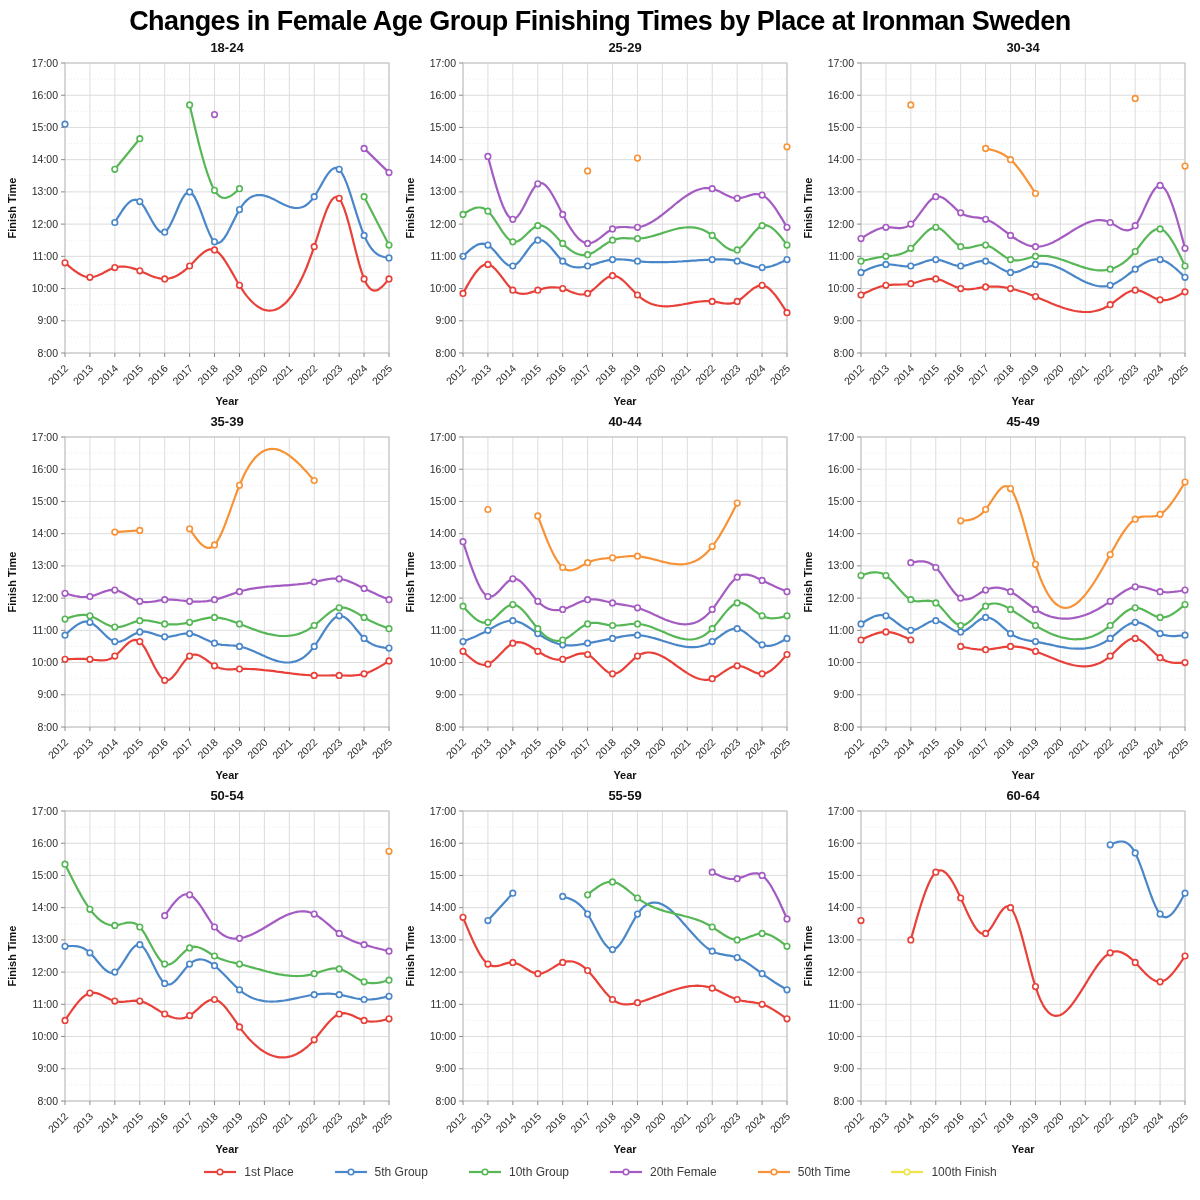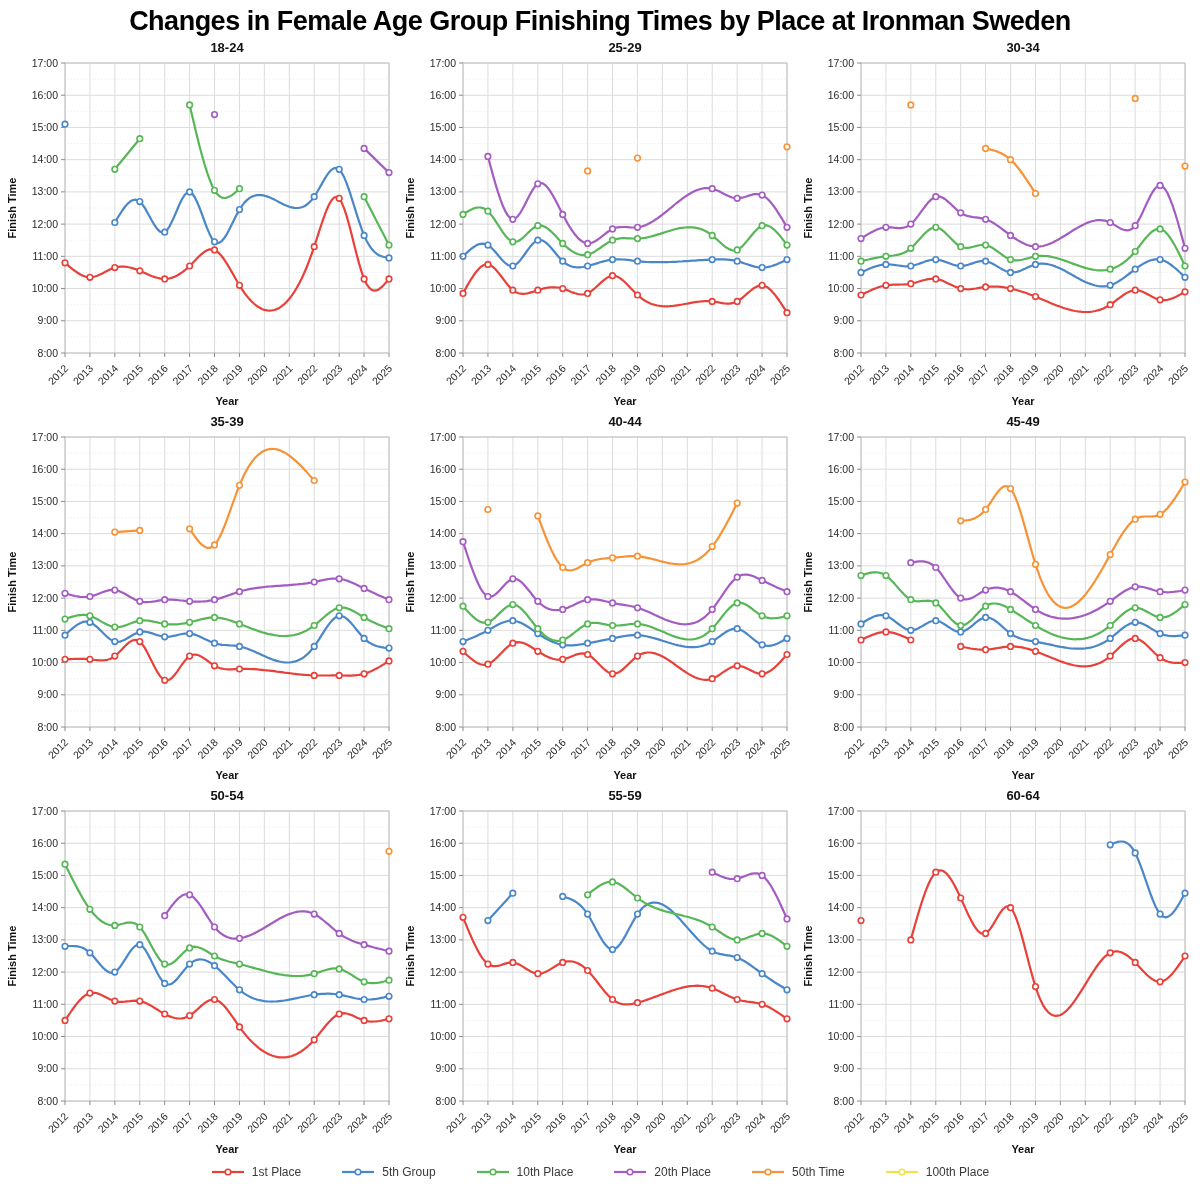--- a/index.html
+++ b/index.html
@@ -1333,36 +1333,36 @@
         <line x1="1" x2="33" y1="6" y2="6" stroke="#4a87c9" stroke-width="2.2"></line>
         <circle cx="17" cy="6" r="2.8" fill="#fff" stroke="#4a87c9" stroke-width="1.6"></circle>
       </svg>
       <span>5th Group</span>
     </div>
     <div class="legend-item">
       <svg width="34" height="12">
         <line x1="1" x2="33" y1="6" y2="6" stroke="#57b757" stroke-width="2.2"></line>
         <circle cx="17" cy="6" r="2.8" fill="#fff" stroke="#57b757" stroke-width="1.6"></circle>
       </svg>
-      <span>10th Place</span>
+      <span>10th Group</span>
     </div>
     <div class="legend-item">
       <svg width="34" height="12">
         <line x1="1" x2="33" y1="6" y2="6" stroke="#a45cc2" stroke-width="2.2"></line>
         <circle cx="17" cy="6" r="2.8" fill="#fff" stroke="#a45cc2" stroke-width="1.6"></circle>
       </svg>
-      <span>20th Place</span>
+      <span>20th Female</span>
     </div>
     <div class="legend-item">
       <svg width="34" height="12">
         <line x1="1" x2="33" y1="6" y2="6" stroke="#f79336" stroke-width="2.2"></line>
         <circle cx="17" cy="6" r="2.8" fill="#fff" stroke="#f79336" stroke-width="1.6"></circle>
       </svg>
       <span>50th Time</span>
     </div>
     <div class="legend-item">
       <svg width="34" height="12">
         <line x1="1" x2="33" y1="6" y2="6" stroke="#efe24b" stroke-width="2.2"></line>
         <circle cx="17" cy="6" r="2.8" fill="#fff" stroke="#efe24b" stroke-width="1.6"></circle>
       </svg>
-      <span>100th Place</span>
+      <span>100th Finish</span>
     </div>
   </div>
 
 </body></html>

